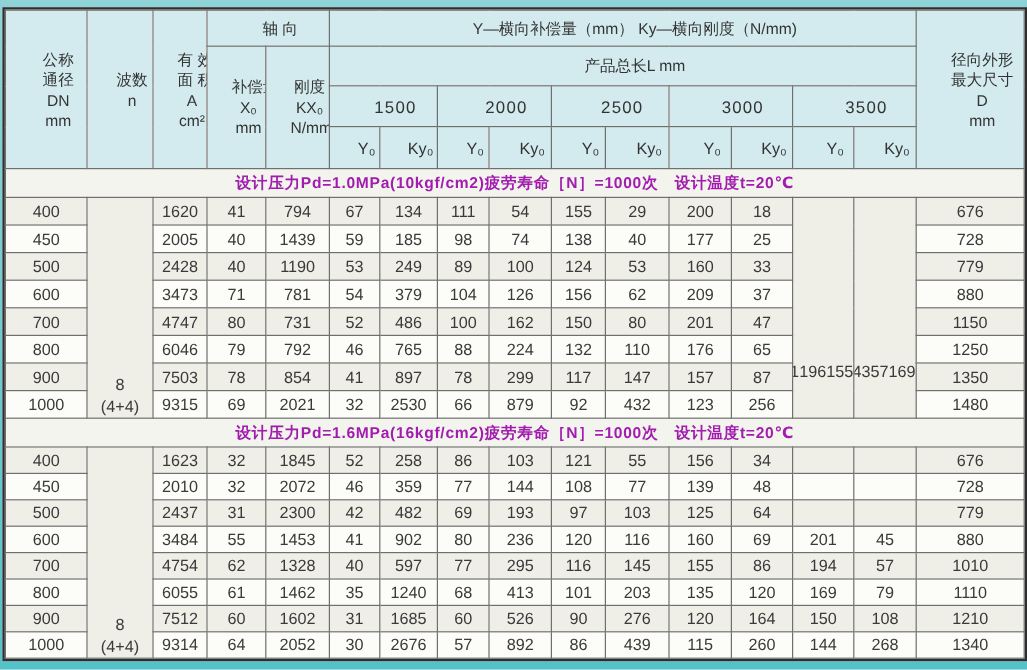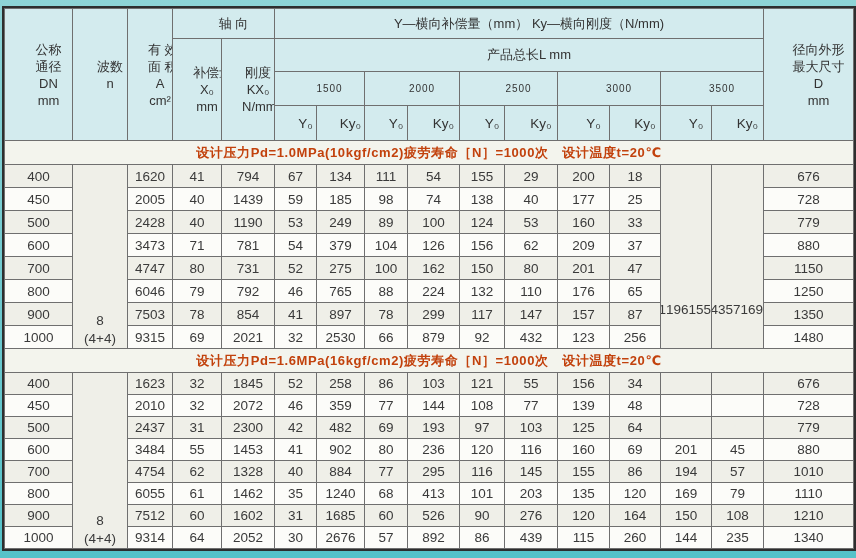--- a/index.html
+++ b/index.html
@@ -4,23 +4,23 @@
 <style>
   html,body{margin:0;padding:0;}
   body{font-family:"Liberation Sans","DejaVu Sans",sans-serif;}
   .photo{position:relative;width:856px;height:558px;background:linear-gradient(180deg,#8ed4d6 0%,#6ec9cf 55%,#55c2c9 100%);overflow:hidden;}
   .table-wrap{position:absolute;left:2px;top:6px;width:850px;border:2px solid #2e2e2e;background:#fbfbf8;}
   table{border-collapse:collapse;table-layout:fixed;width:100%;color:#3a3a3a;}
   td,th{border:1px solid #6f6f6f;text-align:center;vertical-align:middle;padding:0;overflow:hidden;white-space:nowrap;}
   thead th{background:#d3ebee;font-weight:normal;font-size:13px;color:#333;padding-left:20px;}
   thead .hline{display:block;line-height:17px;}
   tr.hr1{height:30px;} tr.hr2{height:33px;} tr.hr3{height:34px;} tr.hr4{height:35px;}
-  tr.hr3 th{font-size:10px;letter-spacing:1px;margin-left:40px;}
+  tr.hr3 th{font-size:14px;letter-spacing:1px;margin-left:40px;}
   tr.hr4 th{font-size:13.5px;}
-  .section-title-row td{height:23px;background:#f3f4ed;font-size:13px;font-weight:bold;letter-spacing:0.6px;color:#c2410c;}
+  .section-title-row td{height:23px;background:#f3f4ed;font-size:13px;font-weight:bold;letter-spacing:0.6px;color:#a21caf;}
   tr.data-row td{font-size:13.5px;background:#fcfcf9;}
   tr.sec0{height:23px;} tr.sec1{height:22px;}
   tr.shade td{background:#efefe8;}
   td.merged{background:#f6f6f1;vertical-align:bottom;}
   .wave-cell div{line-height:18px;font-size:13.5px;}
   .float-col{display:flex;flex-direction:row;justify-content:flex-end;padding-bottom:27px;height:100%;box-sizing:border-box;}
   .float-col div{height:23px;line-height:23px;font-size:13.5px;}
 </style>
 </head>
 <body>
@@ -191,21 +191,21 @@
             <td>209</td>
             <td>37</td>
             <td>880</td>
           </tr>
           <tr class="data-row sec0 shade">
             <td>700</td>
             <td>4747</td>
             <td>80</td>
             <td>731</td>
             <td>52</td>
-            <td>275</td>
+            <td>486</td>
             <td>100</td>
             <td>162</td>
             <td>150</td>
             <td>80</td>
             <td>201</td>
             <td>47</td>
             <td>1150</td>
           </tr>
           <tr class="data-row sec0">
             <td>800</td>
@@ -326,21 +326,21 @@
             <td>201</td>
             <td>45</td>
             <td>880</td>
           </tr>
           <tr class="data-row sec1 shade">
             <td>700</td>
             <td>4754</td>
             <td>62</td>
             <td>1328</td>
             <td>40</td>
-            <td>884</td>
+            <td>597</td>
             <td>77</td>
             <td>295</td>
             <td>116</td>
             <td>145</td>
             <td>155</td>
             <td>86</td>
             <td>194</td>
             <td>57</td>
             <td>1010</td>
           </tr>
@@ -385,19 +385,19 @@
             <td>2052</td>
             <td>30</td>
             <td>2676</td>
             <td>57</td>
             <td>892</td>
             <td>86</td>
             <td>439</td>
             <td>115</td>
             <td>260</td>
             <td>144</td>
-            <td>235</td>
+            <td>268</td>
             <td>1340</td>
           </tr>
         </tbody>
     </table>
   </div>
 </div>
 
 </body></html>

